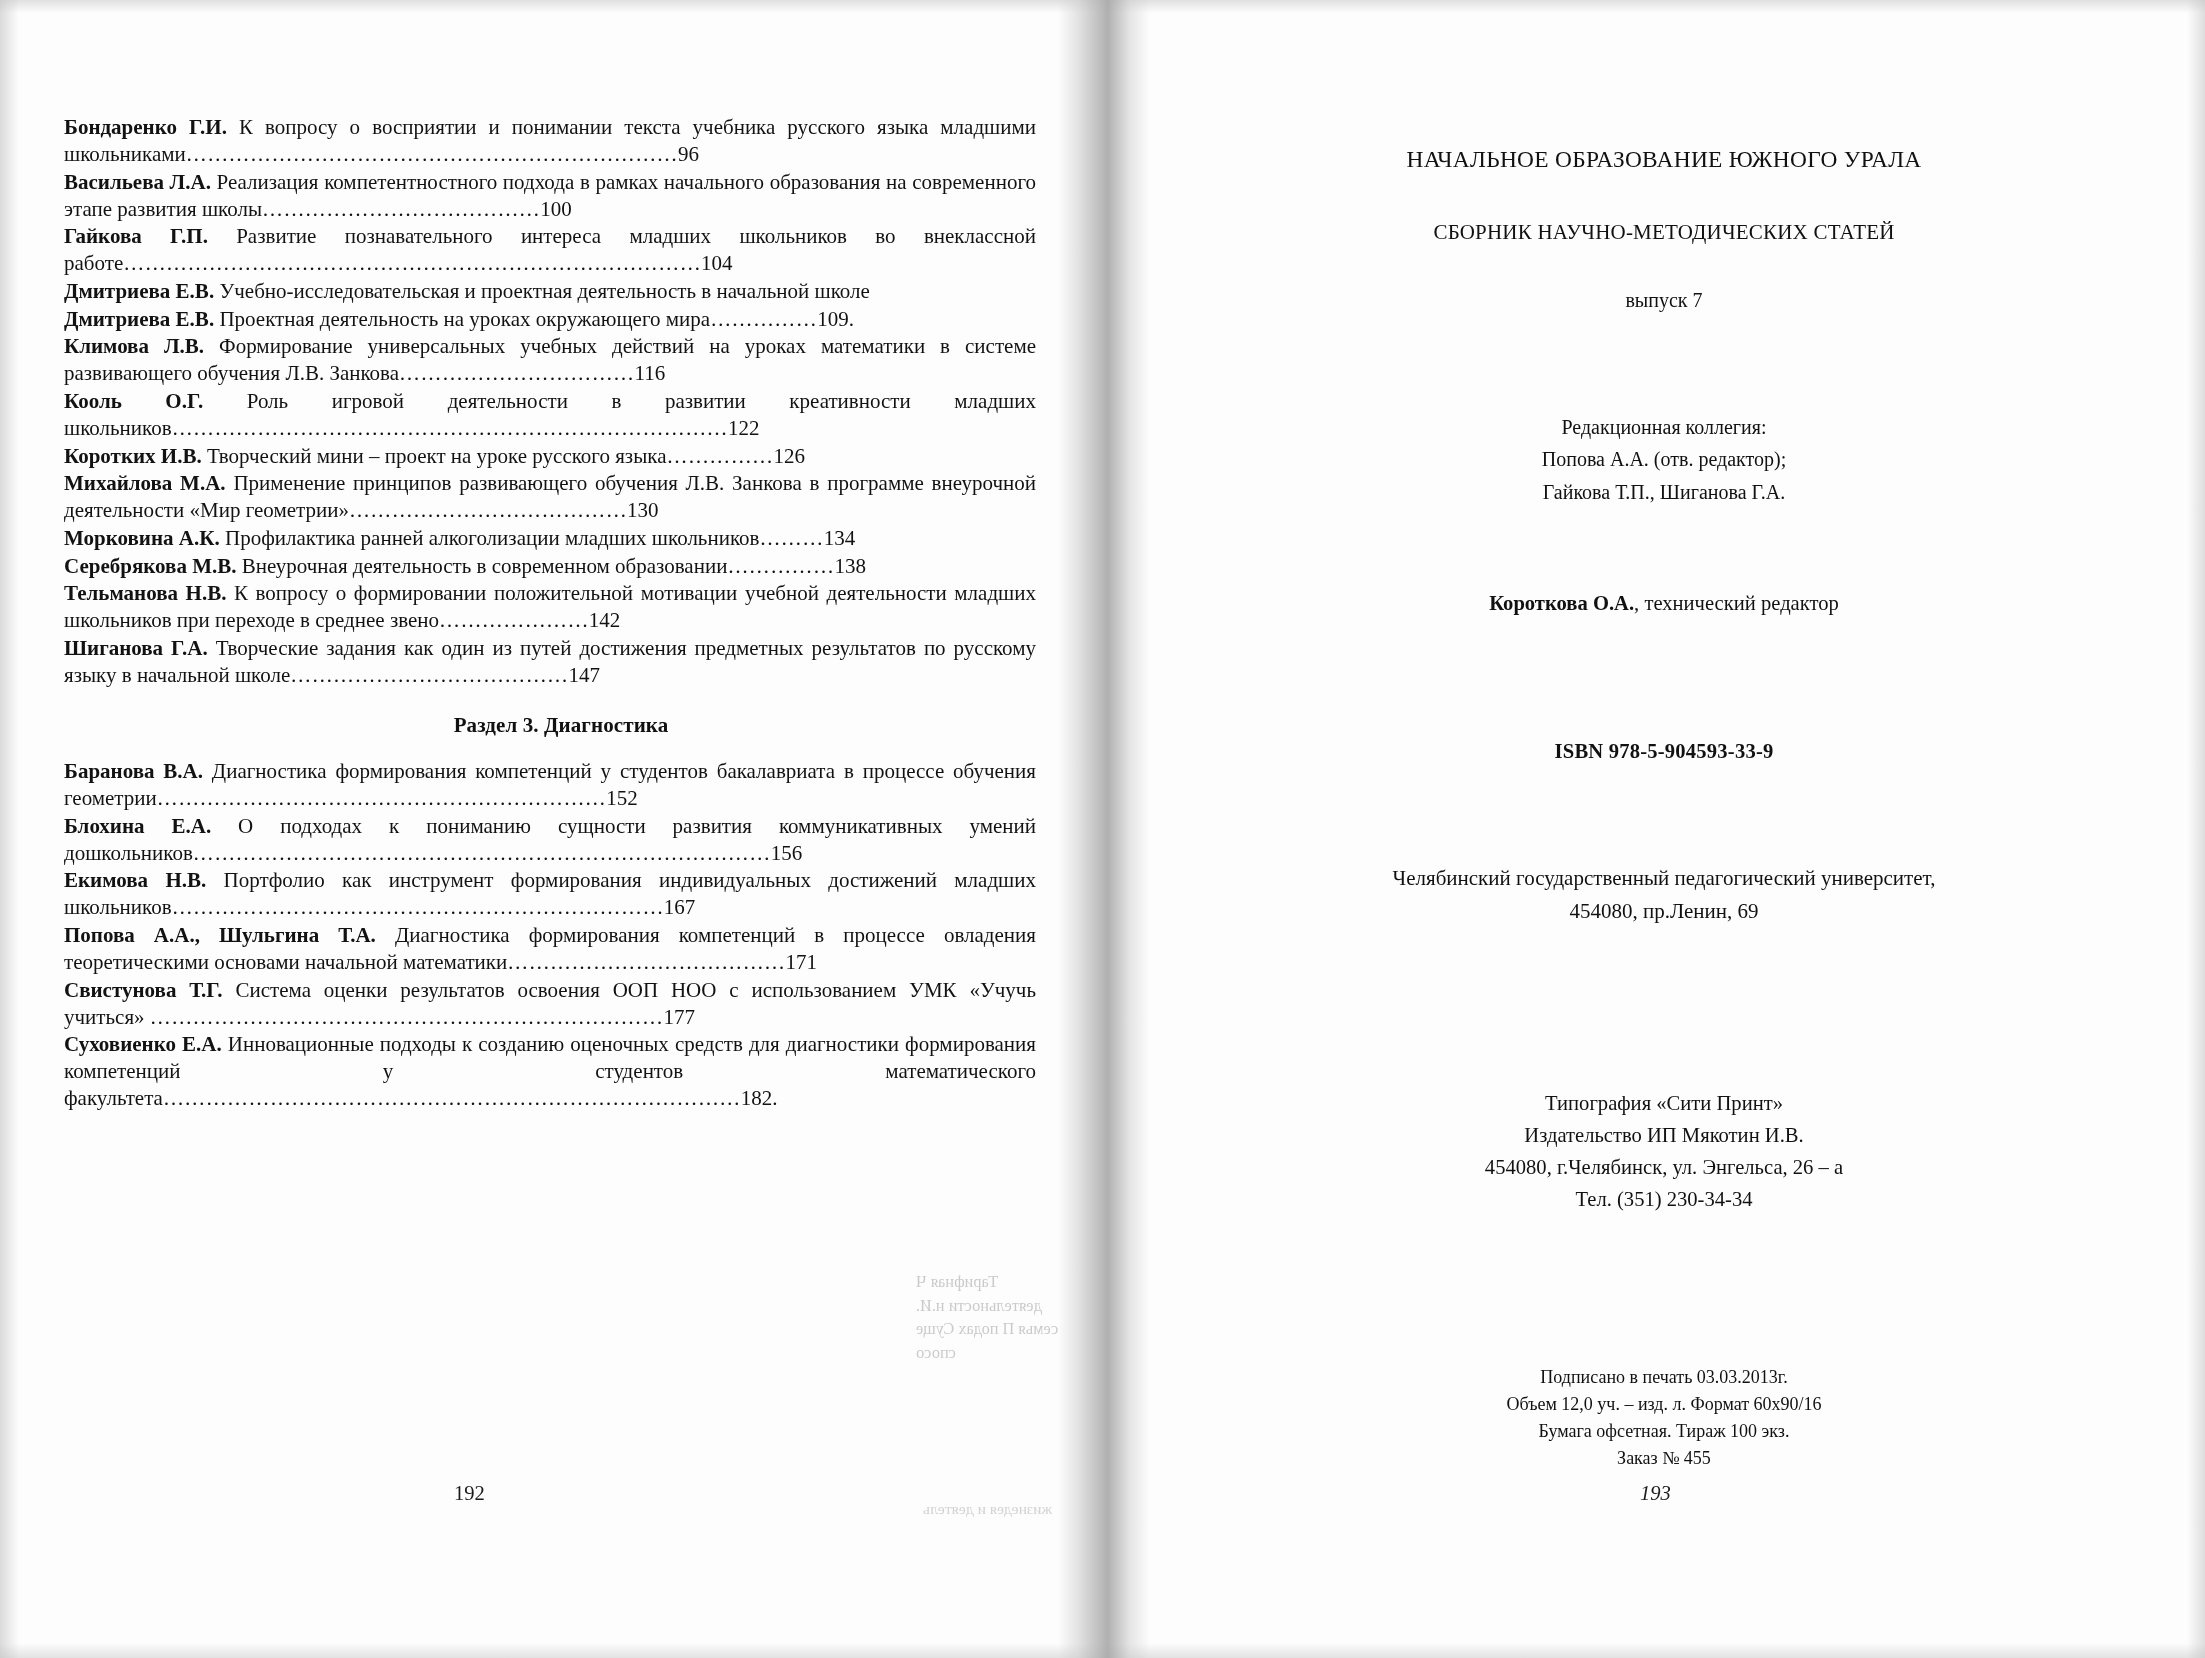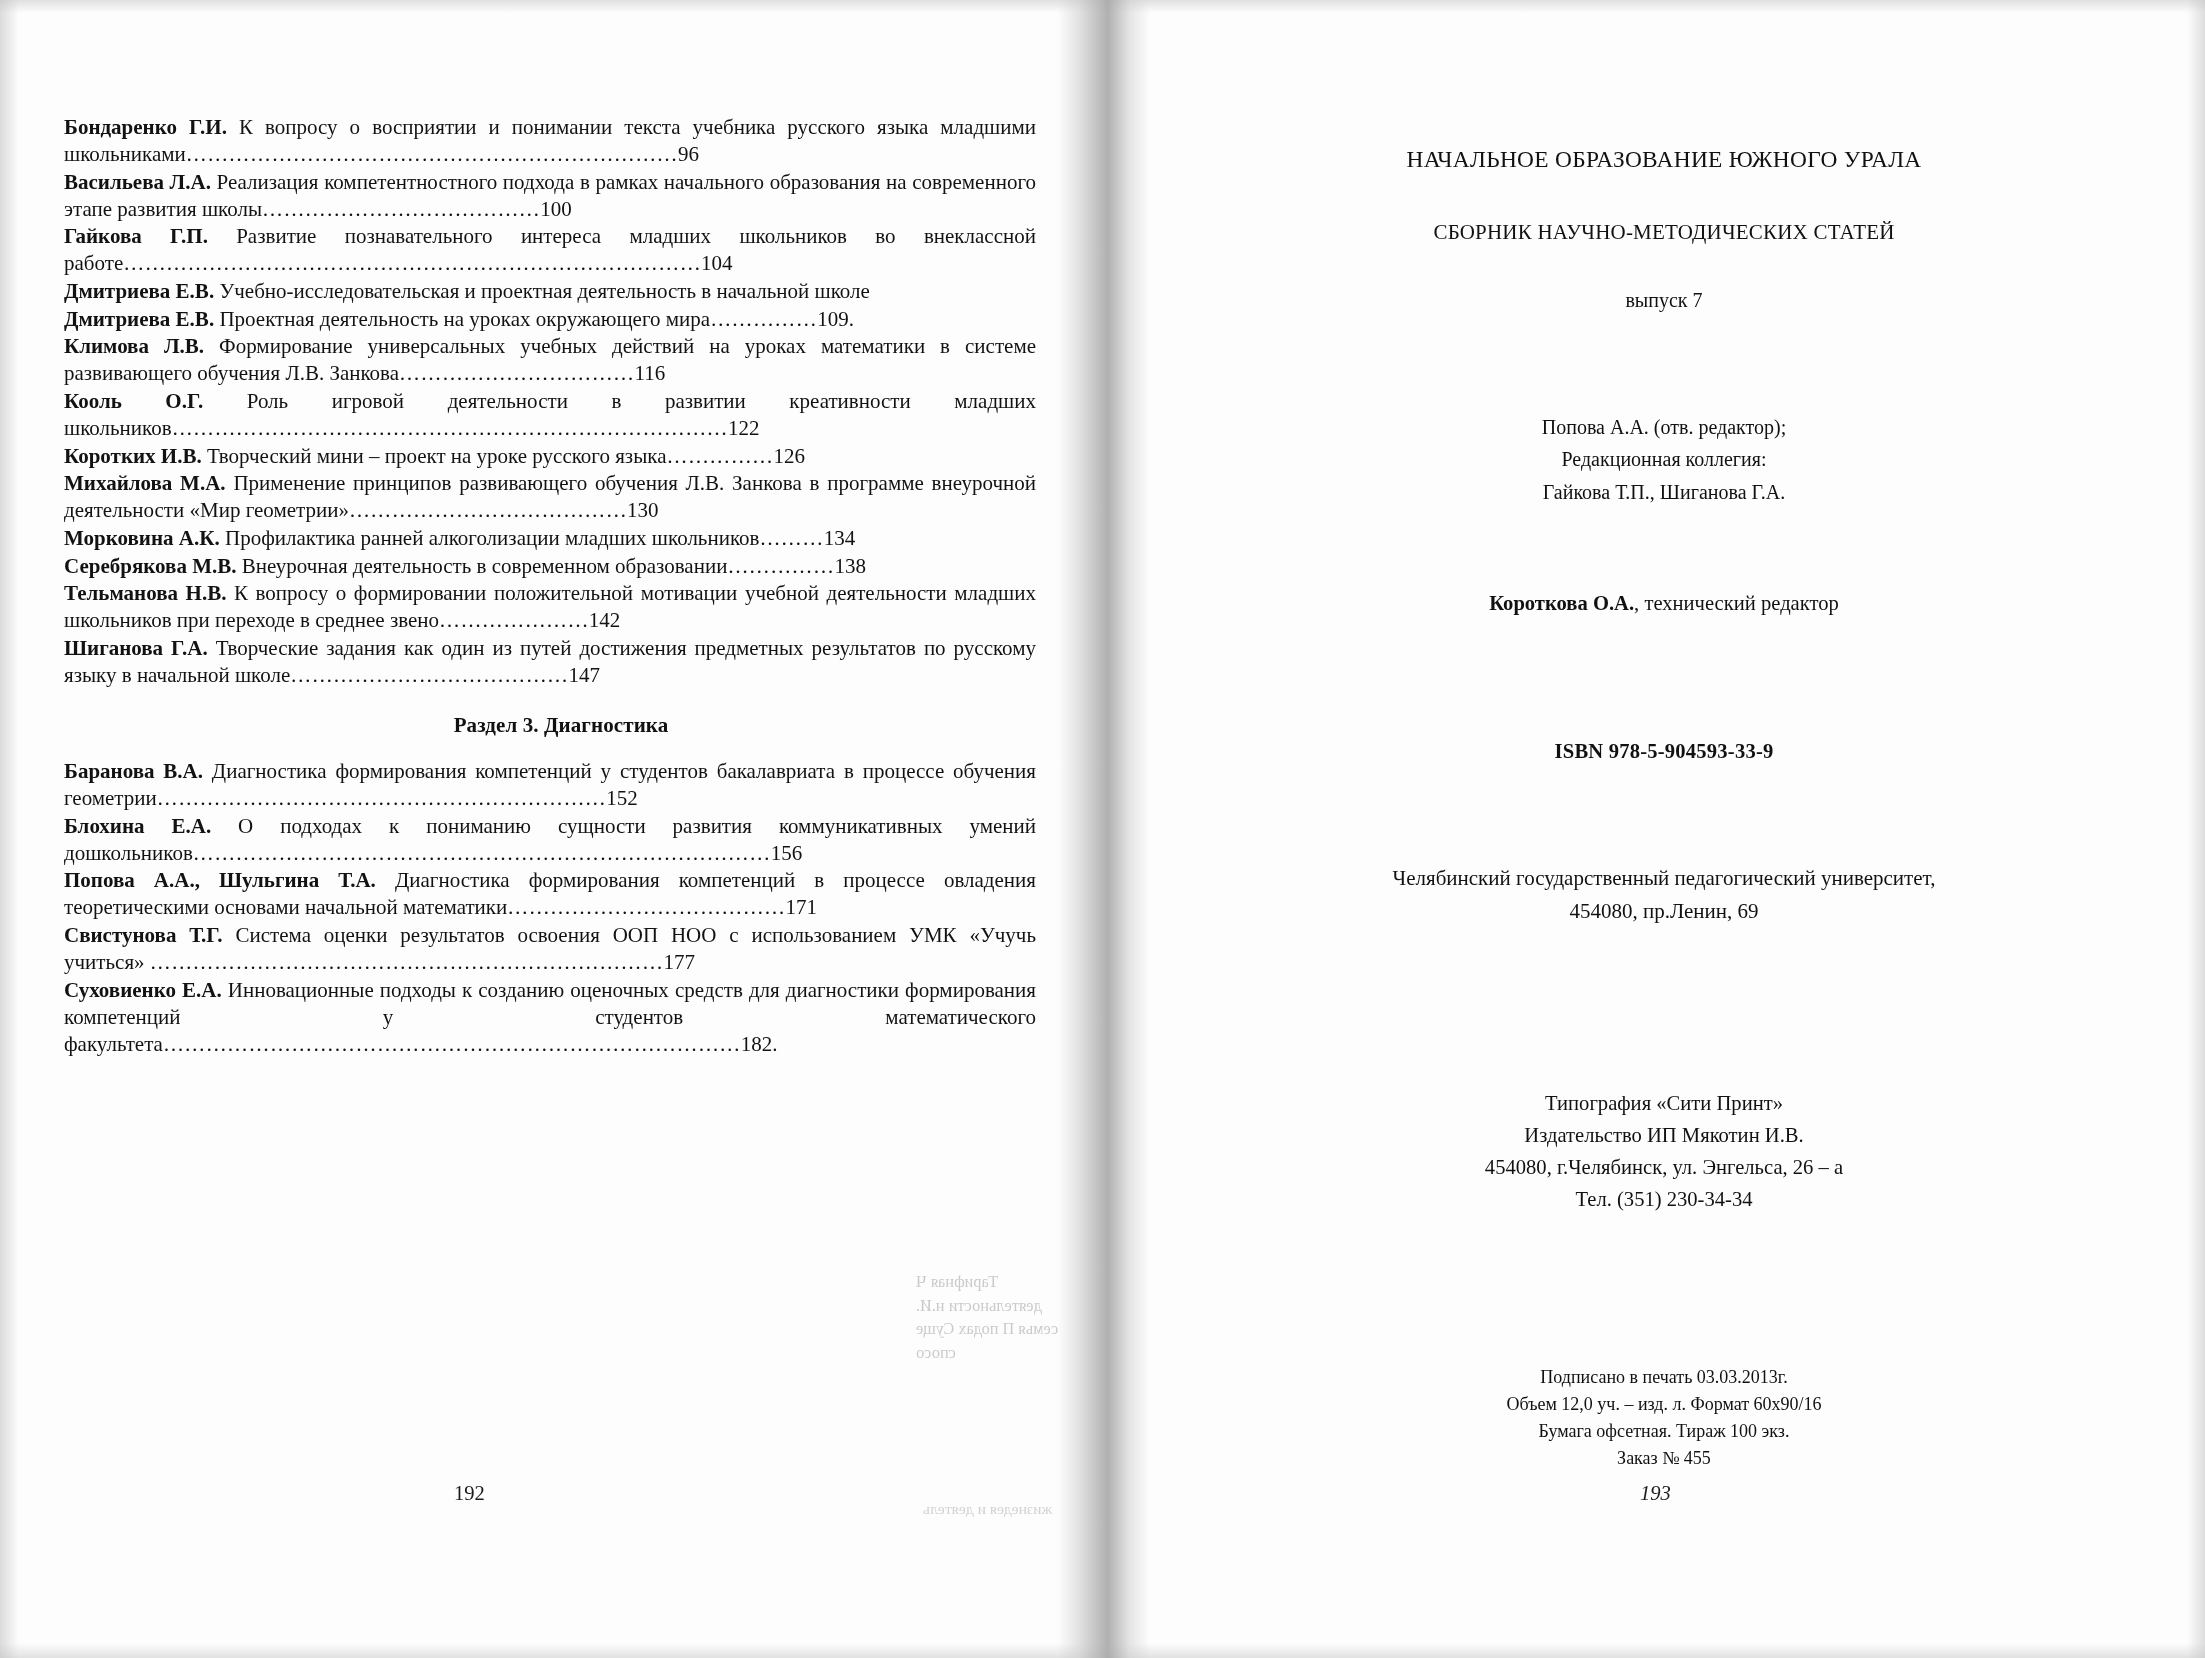--- a/index.html
+++ b/index.html
@@ -278,20 +278,23 @@
 
       <p class="toc-entry">
         <span class="author">Баранова В.А.</span><span class="ttl"> Диагностика формирования компетенций у студентов бакалавриата в процессе обучения геометрии</span><span class="leader">………………………………………………………</span><span class="pg">152</span>
       </p>
 
       <p class="toc-entry">
         <span class="author">Блохина Е.А.</span><span class="ttl"> О подходах к пониманию сущности развития коммуникативных умений дошкольников</span><span class="leader">………………………………………………………………………</span><span class="pg">156</span>
       </p>
 
 
+      <p class="toc-entry">
+        <span class="author">Екимова Н.В.</span><span class="ttl"> Портфолио как инструмент формирования индивидуальных достижений младших школьников</span><span class="leader">……………………………………………………………</span><span class="pg">167</span>
+      </p>
 
       <p class="toc-entry">
         <span class="author">Попова А.А., Шульгина Т.А.</span><span class="ttl"> Диагностика формирования компетенций в процессе овладения теоретическими основами начальной математики</span><span class="leader">…………………………………</span><span class="pg">171</span>
       </p>
 
       <p class="toc-entry">
         <span class="author">Свистунова Т.Г.</span><span class="ttl"> Система оценки результатов освоения ООП НОО с использованием УМК «Учучь учиться» </span><span class="leader">………………………………………………………………</span><span class="pg">177</span>
       </p>
 
       <p class="toc-entry bold-page">
@@ -314,22 +317,22 @@
 
   <div class="page-right">
 
     <h1 class="imprint-title">НАЧАЛЬНОЕ ОБРАЗОВАНИЕ ЮЖНОГО УРАЛА</h1>
 
     <p class="imprint-sub">СБОРНИК НАУЧНО-МЕТОДИЧЕСКИХ СТАТЕЙ</p>
 
     <p class="imprint-issue">выпуск 7</p>
 
     <div class="editorial-block">
+      <div>Редакционная коллегия:</div>
       <div>Попова А.А. (отв. редактор);</div>
-      <div>Редакционная коллегия:</div>
       <div>Гайкова Т.П., Шиганова Г.А.</div>
     </div>
 
     <p class="tech-editor">
       <b>Короткова О.А.</b><span>, технический редактор</span>
     </p>
 
     <p class="isbn">ISBN 978-5-904593-33-9</p>
 
     <div class="university">

